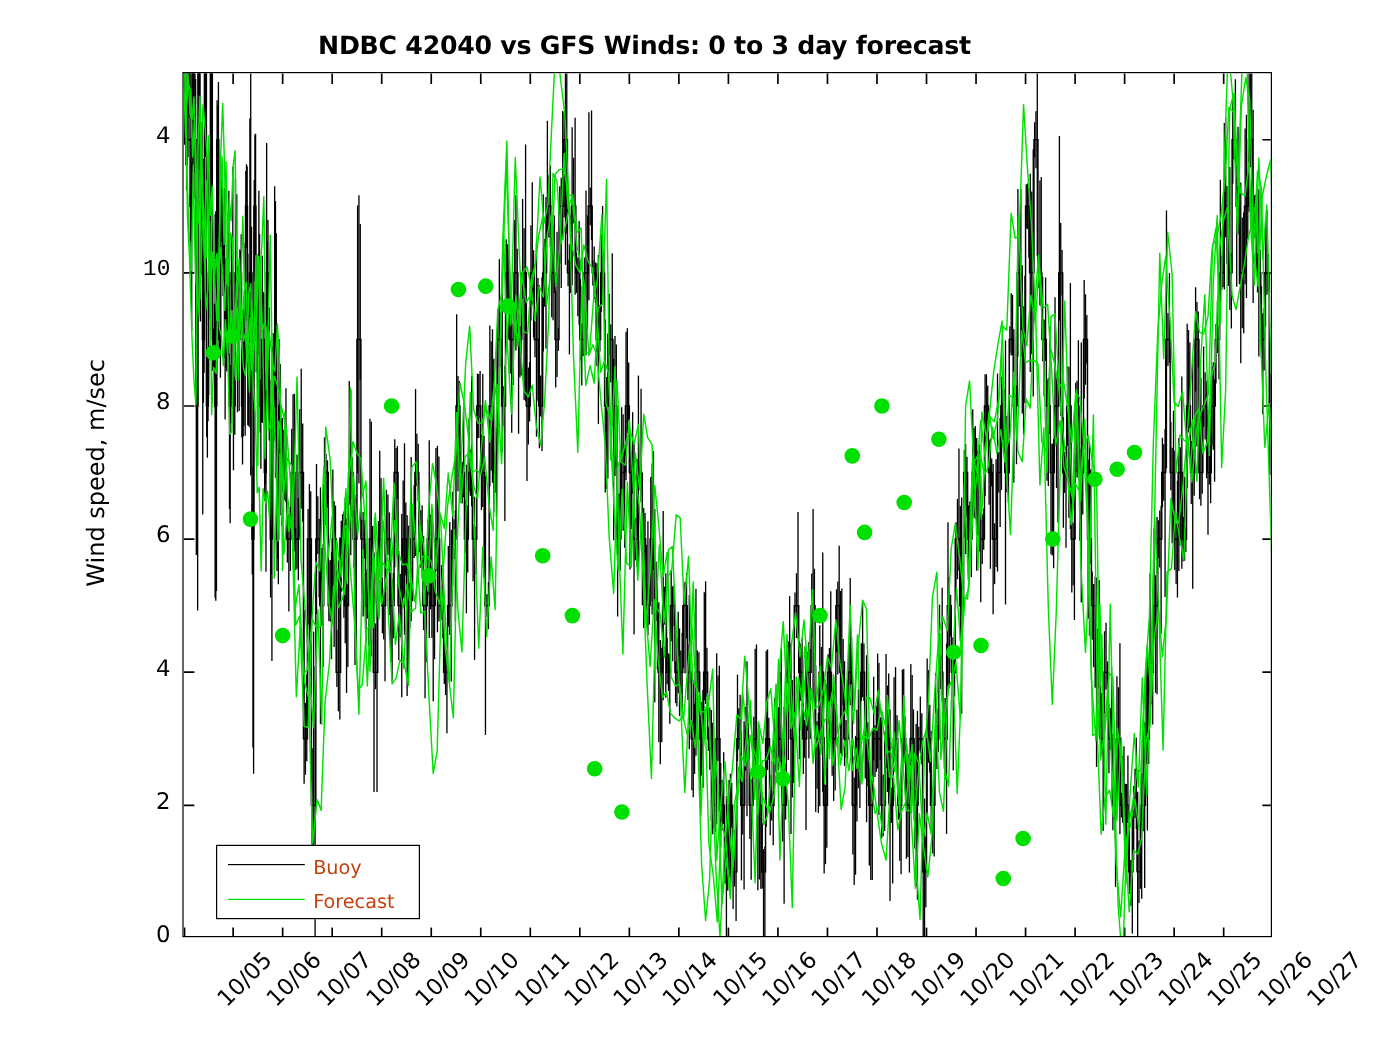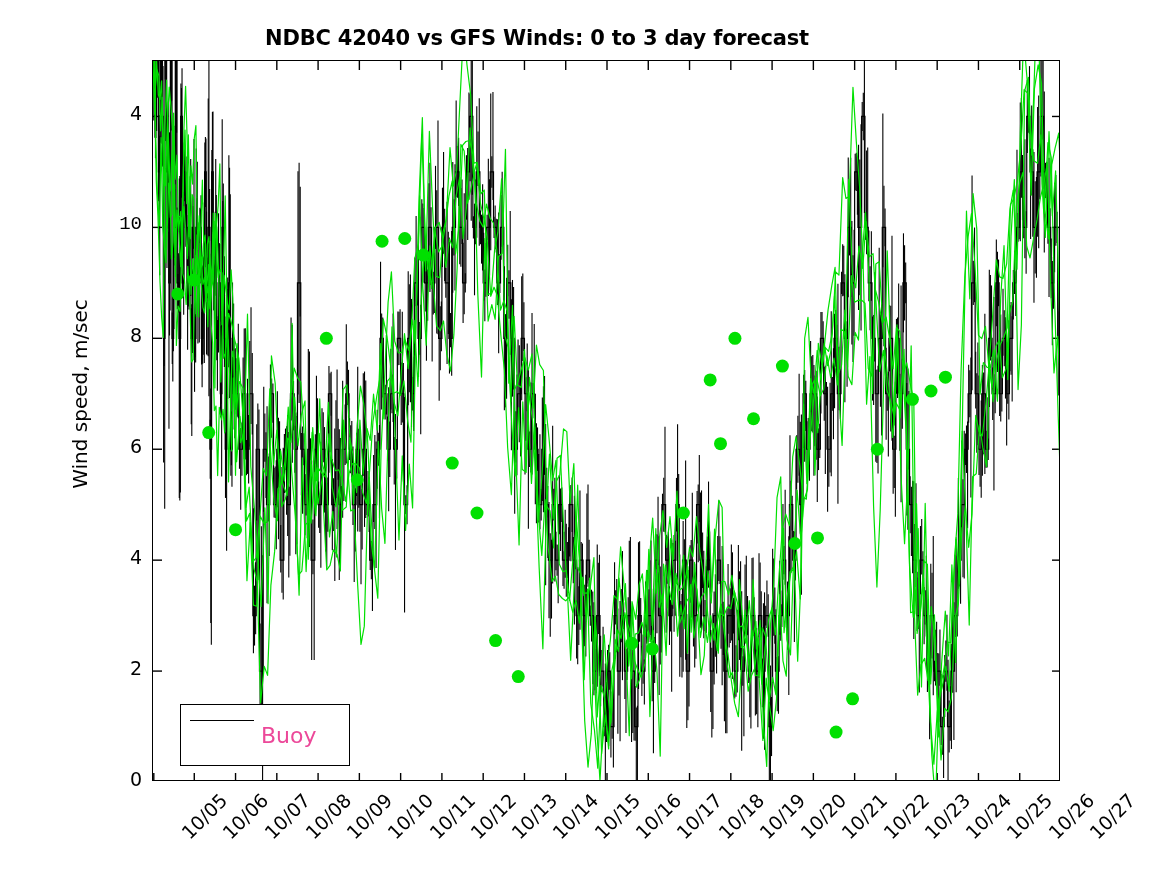--- a/index.html
+++ b/index.html
@@ -116,23 +116,23 @@
     left: 9px;
     top: 13px;
     width: 64px;
     height: 0;
     border-top-width: 1.6px;
     border-top-style: solid;
   }
   .legend-text {
     position: absolute;
     left: 80px;
-    top: 16px;
-    font-size: 22px;
-    color: #ec4899;
+    top: 6px;
+    font-size: 16px;
+    color: #c2410c;
     white-space: nowrap;
     line-height: 1.2;
   }
 </style>
 </head>
 <body>
 
 <div id="figure">
 
   <div id="chart-title">NDBC 42040 vs GFS Winds: 0 to 3 day forecast</div>
@@ -1146,15 +1146,19 @@
       <div class="xtick-label" style="left: 986.455px; top: 789px;">10/25</div>
       <div class="xtick-label" style="left: 1027.73px; top: 789px;">10/26</div>
       <div class="xtick-label" style="left: 1069px; top: 789px;">10/27</div>
     </div>
 
   <div id="legend-box">
     <div class="legend-row" style="top:2px;">
       <div class="legend-swatch" style="border-top-color:#000000;"></div>
       <div class="legend-text">Buoy</div>
     </div>
+    <div class="legend-row" style="top:31px;">
+      <div class="legend-swatch" style="border-top-color:#00e000;"></div>
+      <div class="legend-text">Forecast</div>
+    </div>
   </div>
 
 </div>
 
 </body></html>

